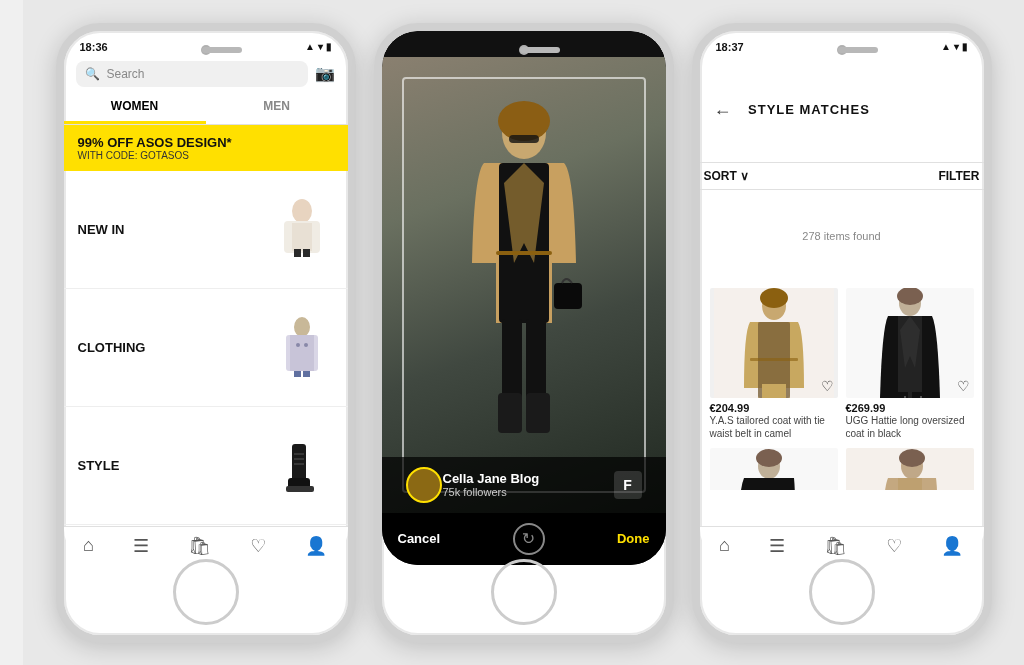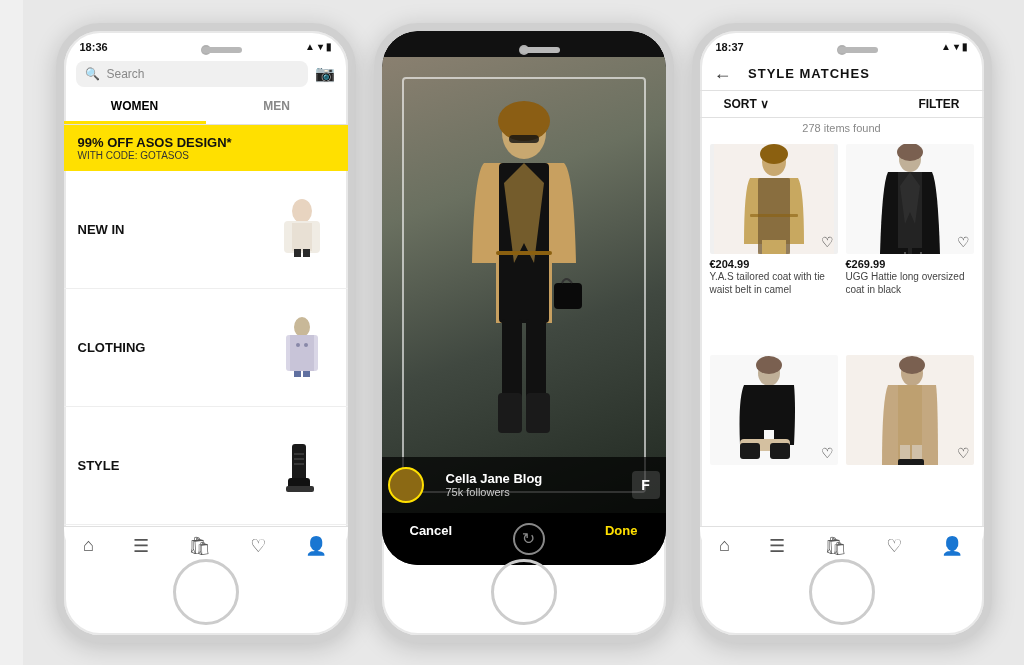--- a/index.html
+++ b/index.html
@@ -223,24 +223,24 @@
       border: 2px solid rgba(255,255,255,0.6);
       border-radius: 4px;
     }
 
     .phone2 .influencer-bar {
       position: absolute;
       bottom: 0;
       left: 0;
       right: 0;
       background: rgba(0,0,0,0.7);
-      padding: 10px 6px;
-      display: flex;
-      align-items: center;
-      gap: 22px;
+      padding: 10px 24px;
+      display: flex;
+      align-items: center;
+      gap: 1px;
     }
     .phone2 .influencer-avatar {
       width: 36px;
       height: 36px;
       background: #8B6914;
       border-radius: 50%;
       border: 2px solid #FFE000;
       flex-shrink: 0;
     }
     .phone2 .influencer-name {
@@ -260,24 +260,24 @@
       border-radius: 4px;
       display: flex;
       align-items: center;
       justify-content: center;
       color: #fff;
       font-weight: 700;
       font-size: 14px;
     }
     .phone2 .camera-controls {
       background: #000;
-      padding: 10px 28px;
+      padding: 10px 16px;
       display: flex;
       justify-content: space-between;
-      align-items: flex-start;
+      align-items: center;
       flex-shrink: 0;
     }
     .phone2 .ctrl-btn {
       font-size: 13px;
       font-weight: 600;
     }
     .phone2 .ctrl-cancel { color: #fff; }
     .phone2 .ctrl-rotate {
       width: 32px;
       height: 32px;
@@ -309,21 +309,21 @@
       letter-spacing: 1px;
       color: #111;
       position: absolute;
       left: 50%;
       transform: translateX(-50%);
     }
     .phone3 .sort-filter-bar {
       display: flex;
       justify-content: space-between;
       align-items: center;
-      padding: 6px 24px;
+      padding: 6px 4px;
       border-top: 1px solid #e0e0e0;
       border-bottom: 1px solid #e0e0e0;
       flex-shrink: 0;
     }
     .phone3 .sort-btn, .phone3 .filter-btn {
       font-size: 12px;
       font-weight: 700;
       color: #111;
       display: flex;
       align-items: center;
@@ -535,21 +535,21 @@
           <span>↻</span>
         </div>
         <span class="ctrl-btn ctrl-done">Done</span>
       </div>
 
     </div>
   </div>
 
   <div class="phone phone3">
     <div class="phone-speaker"></div>
-    <div class="phone-inner" style="display:flex; flex-direction:column; margin-bottom:70px; border-radius:36px;">
+    <div class="phone-inner" style="display:flex; flex-direction:column; margin-bottom:70px; border-radius:36px;gap:36px;">
 
       <div class="status-bar">
         <span>18:37</span>
         <div class="status-icons">
           <span>▲</span>
           <span>▾</span>
           <span>▮</span>
         </div>
       </div>
 

